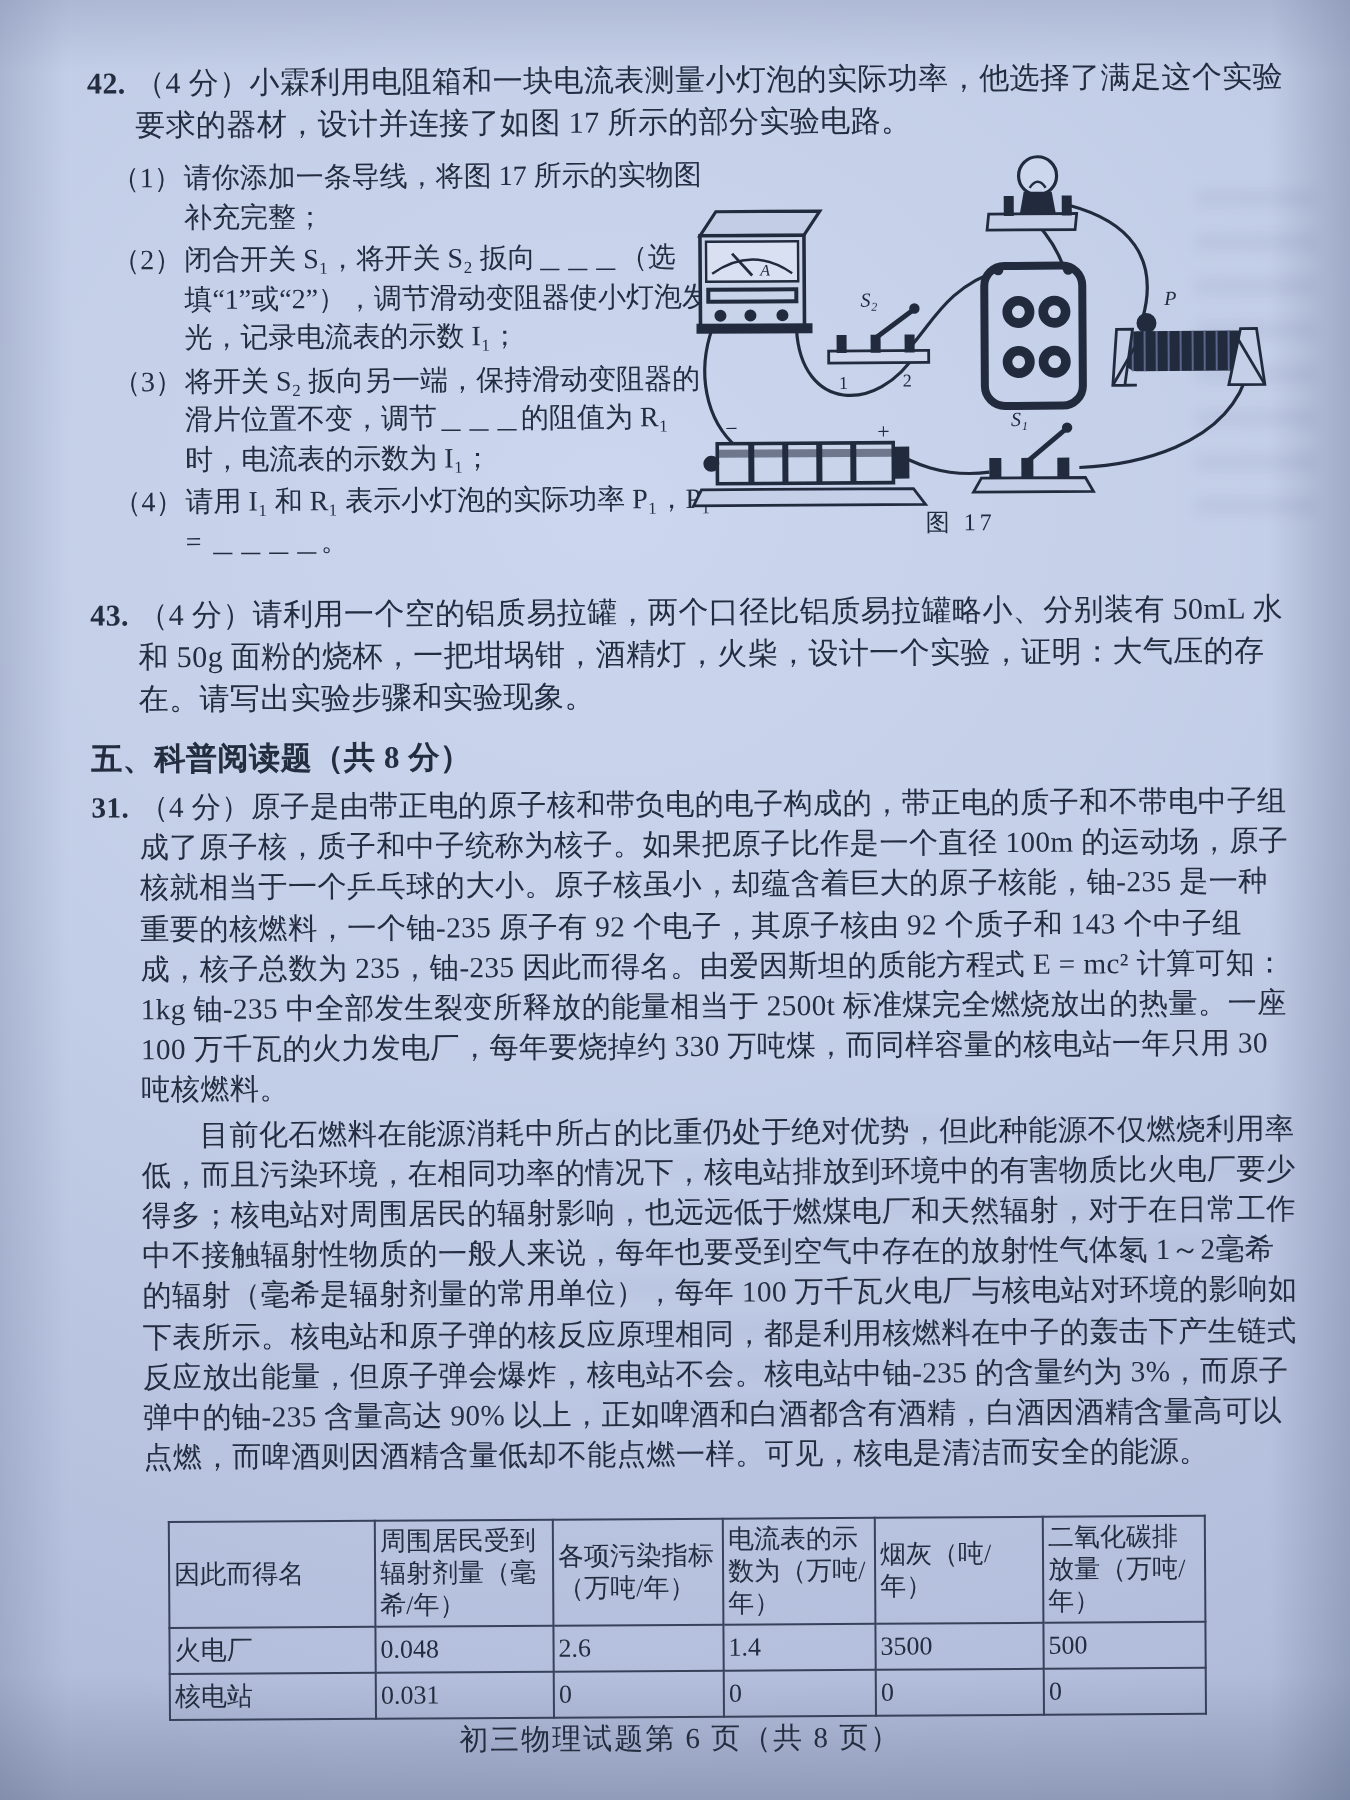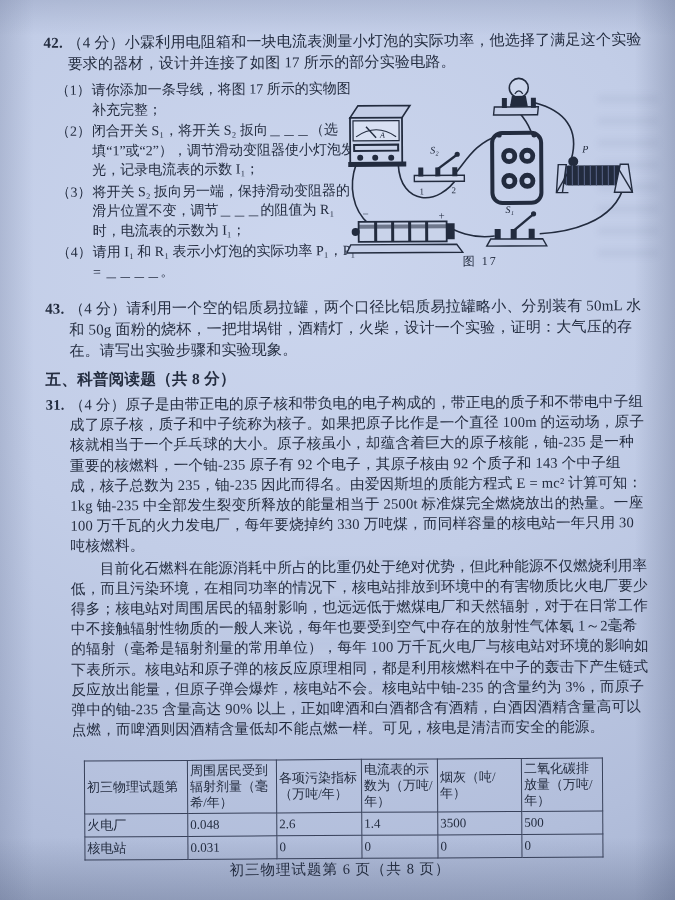--- a/index.html
+++ b/index.html
@@ -192,21 +192,21 @@
       <colgroup>
         <col style="width:103px">
           <col style="width:89px">
           <col style="width:85px">
         <col style="width:76px">
           <col style="width:84px">
           <col style="width:81px">
       </colgroup>
       <tbody>
           <tr style="height:48px">
-        <th>初三物理试题第</th>
+        <th>因此而得名</th>
         <th>周围居民受到辐射剂量（毫希/年）</th>
         <th>各项污染指标（万吨/年）</th>
         <th>电流表的示数为（万吨/年）</th>
         <th>烟灰（吨/年）</th>
         <th>二氧化碳排放量（万吨/年）</th>
       </tr>
       <tr style="height:23px">
         <td>火电厂</td>
         <td>0.048</td>
         <td>2.6</td>

